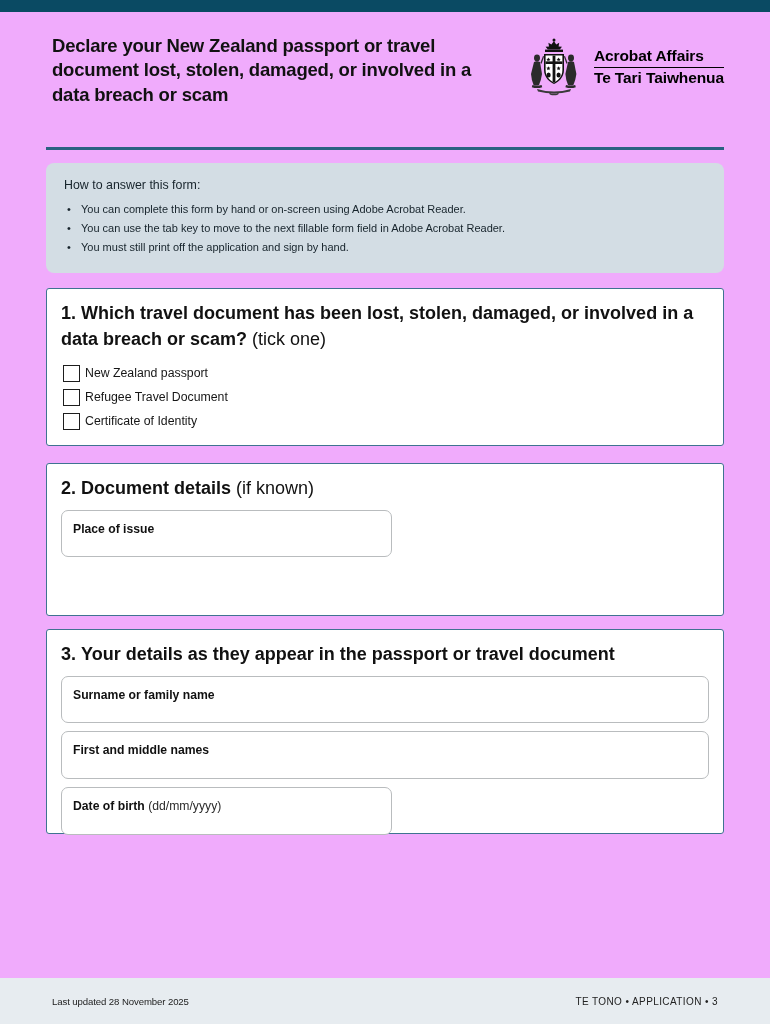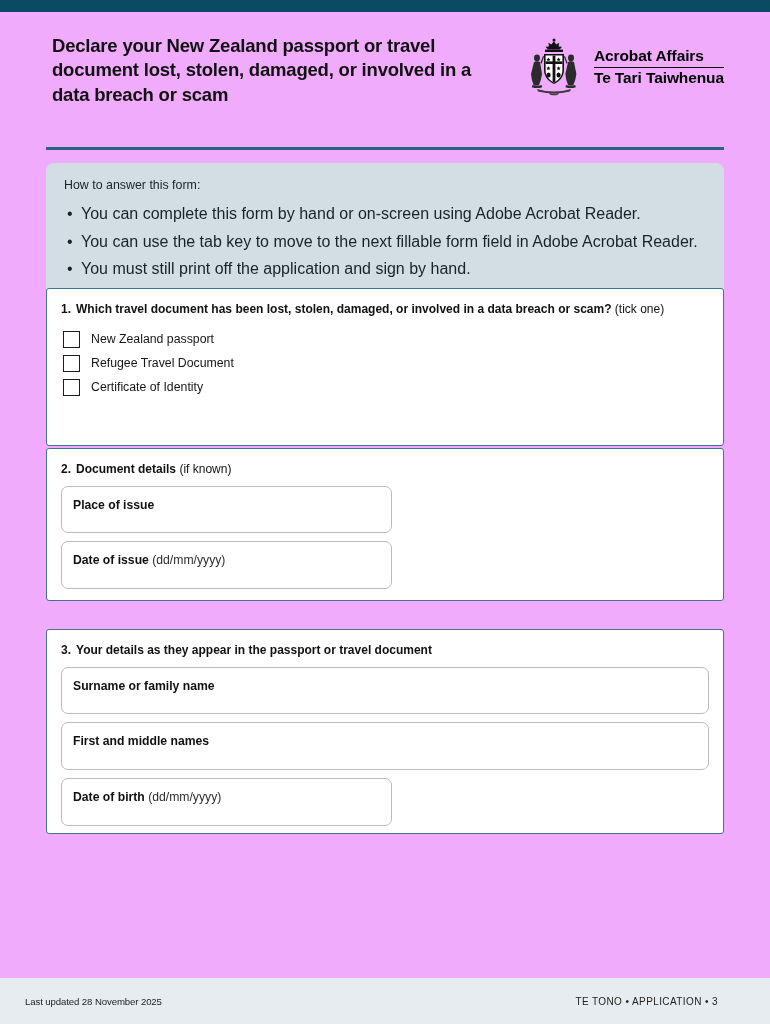--- a/index.html
+++ b/index.html
@@ -116,21 +116,21 @@
 
   .infobox-title {
     font-size: 12.4px;
     color: #16232b;
     margin-bottom: 8px;
   }
 
   .infobox ul { list-style: none; }
 
   .infobox li {
-    font-size: 16px;
+    font-size: 11px;
     color: #16232b;
     line-height: 1.72;
     padding-left: 17px;
     position: relative;
   }
 
   .infobox li::before {
     content: "\2022";
     position: absolute;
     left: 3px;
@@ -141,44 +141,44 @@
   .section {
     position: absolute;
     left: 46px;
     width: 678px;
     border: 1.4px solid #3f7391;
     border-radius: 3px;
     background: #fff;
   }
 
   #section-1 { top: 288px; height: 158px; }
-  #section-2 { top: 448px; height: 153px; }
+  #section-2 { top: 463px; height: 153px; }
   #section-3 { top: 629px; height: 205px; }
 
   .section-heading {
-    font-size: 12px;
+    font-size: 18px;
     font-weight: bold;
     color: #111;
     line-height: 1.42;
     padding: 12px 14px 0 14px;
   }
 
   .section-heading .num { margin-right: 5px; }
   .section-heading .light { font-weight: normal; }
 
   
   .options {
     padding: 9px 0 0 16px;
   }
 
   .option {
     display: flex;
     align-items: center;
     height: 24px;
-    gap: 11px;
+    gap: 5px;
   }
 
   .checkbox {
     width: 17px;
     height: 17px;
     border: 1.8px solid #1d1d1d;
     background: #fff;
     flex: 0 0 17px;
   }
 
@@ -228,21 +228,21 @@
     width: 770px;
     height: 46px;
     background: #e7ecf0;
   }
 
   .footer-inner {
     display: flex;
     align-items: center;
     justify-content: space-between;
     height: 100%;
-    padding: 0 52px 0 25px;
+    padding: 0 52px 0 52px;
   }
 
   .footer-left {
     font-size: 9.6px;
     color: #222;
     letter-spacing: -0.1px;
   }
 
   .footer-right {
     font-size: 10px;
@@ -344,25 +344,20 @@
     <div class="section-heading">
       <span class="num">2.</span><span>Document details</span> <span class="light">(if known)</span>
     </div>
 
     <div class="field-row">
       <div class="field w-half">
         <span class="field-label">Place of issue</span>
       </div>
     </div>
 
-    <div class="field-row">
-      <div class="field w-short h-tall">
-        <span class="field-label"><span>Date of issue</span> <span class="light">(dd/mm/yyyy)</span></span>
-      </div>
-    </div>
   </div>
 
   <div class="section" id="section-3">
     <div class="section-heading">
       <span class="num">3.</span><span>Your details as they appear in the passport or travel document</span>
     </div>
 
     <div class="field-row">
       <div class="field w-full">
         <span class="field-label">Surname or family name</span>

